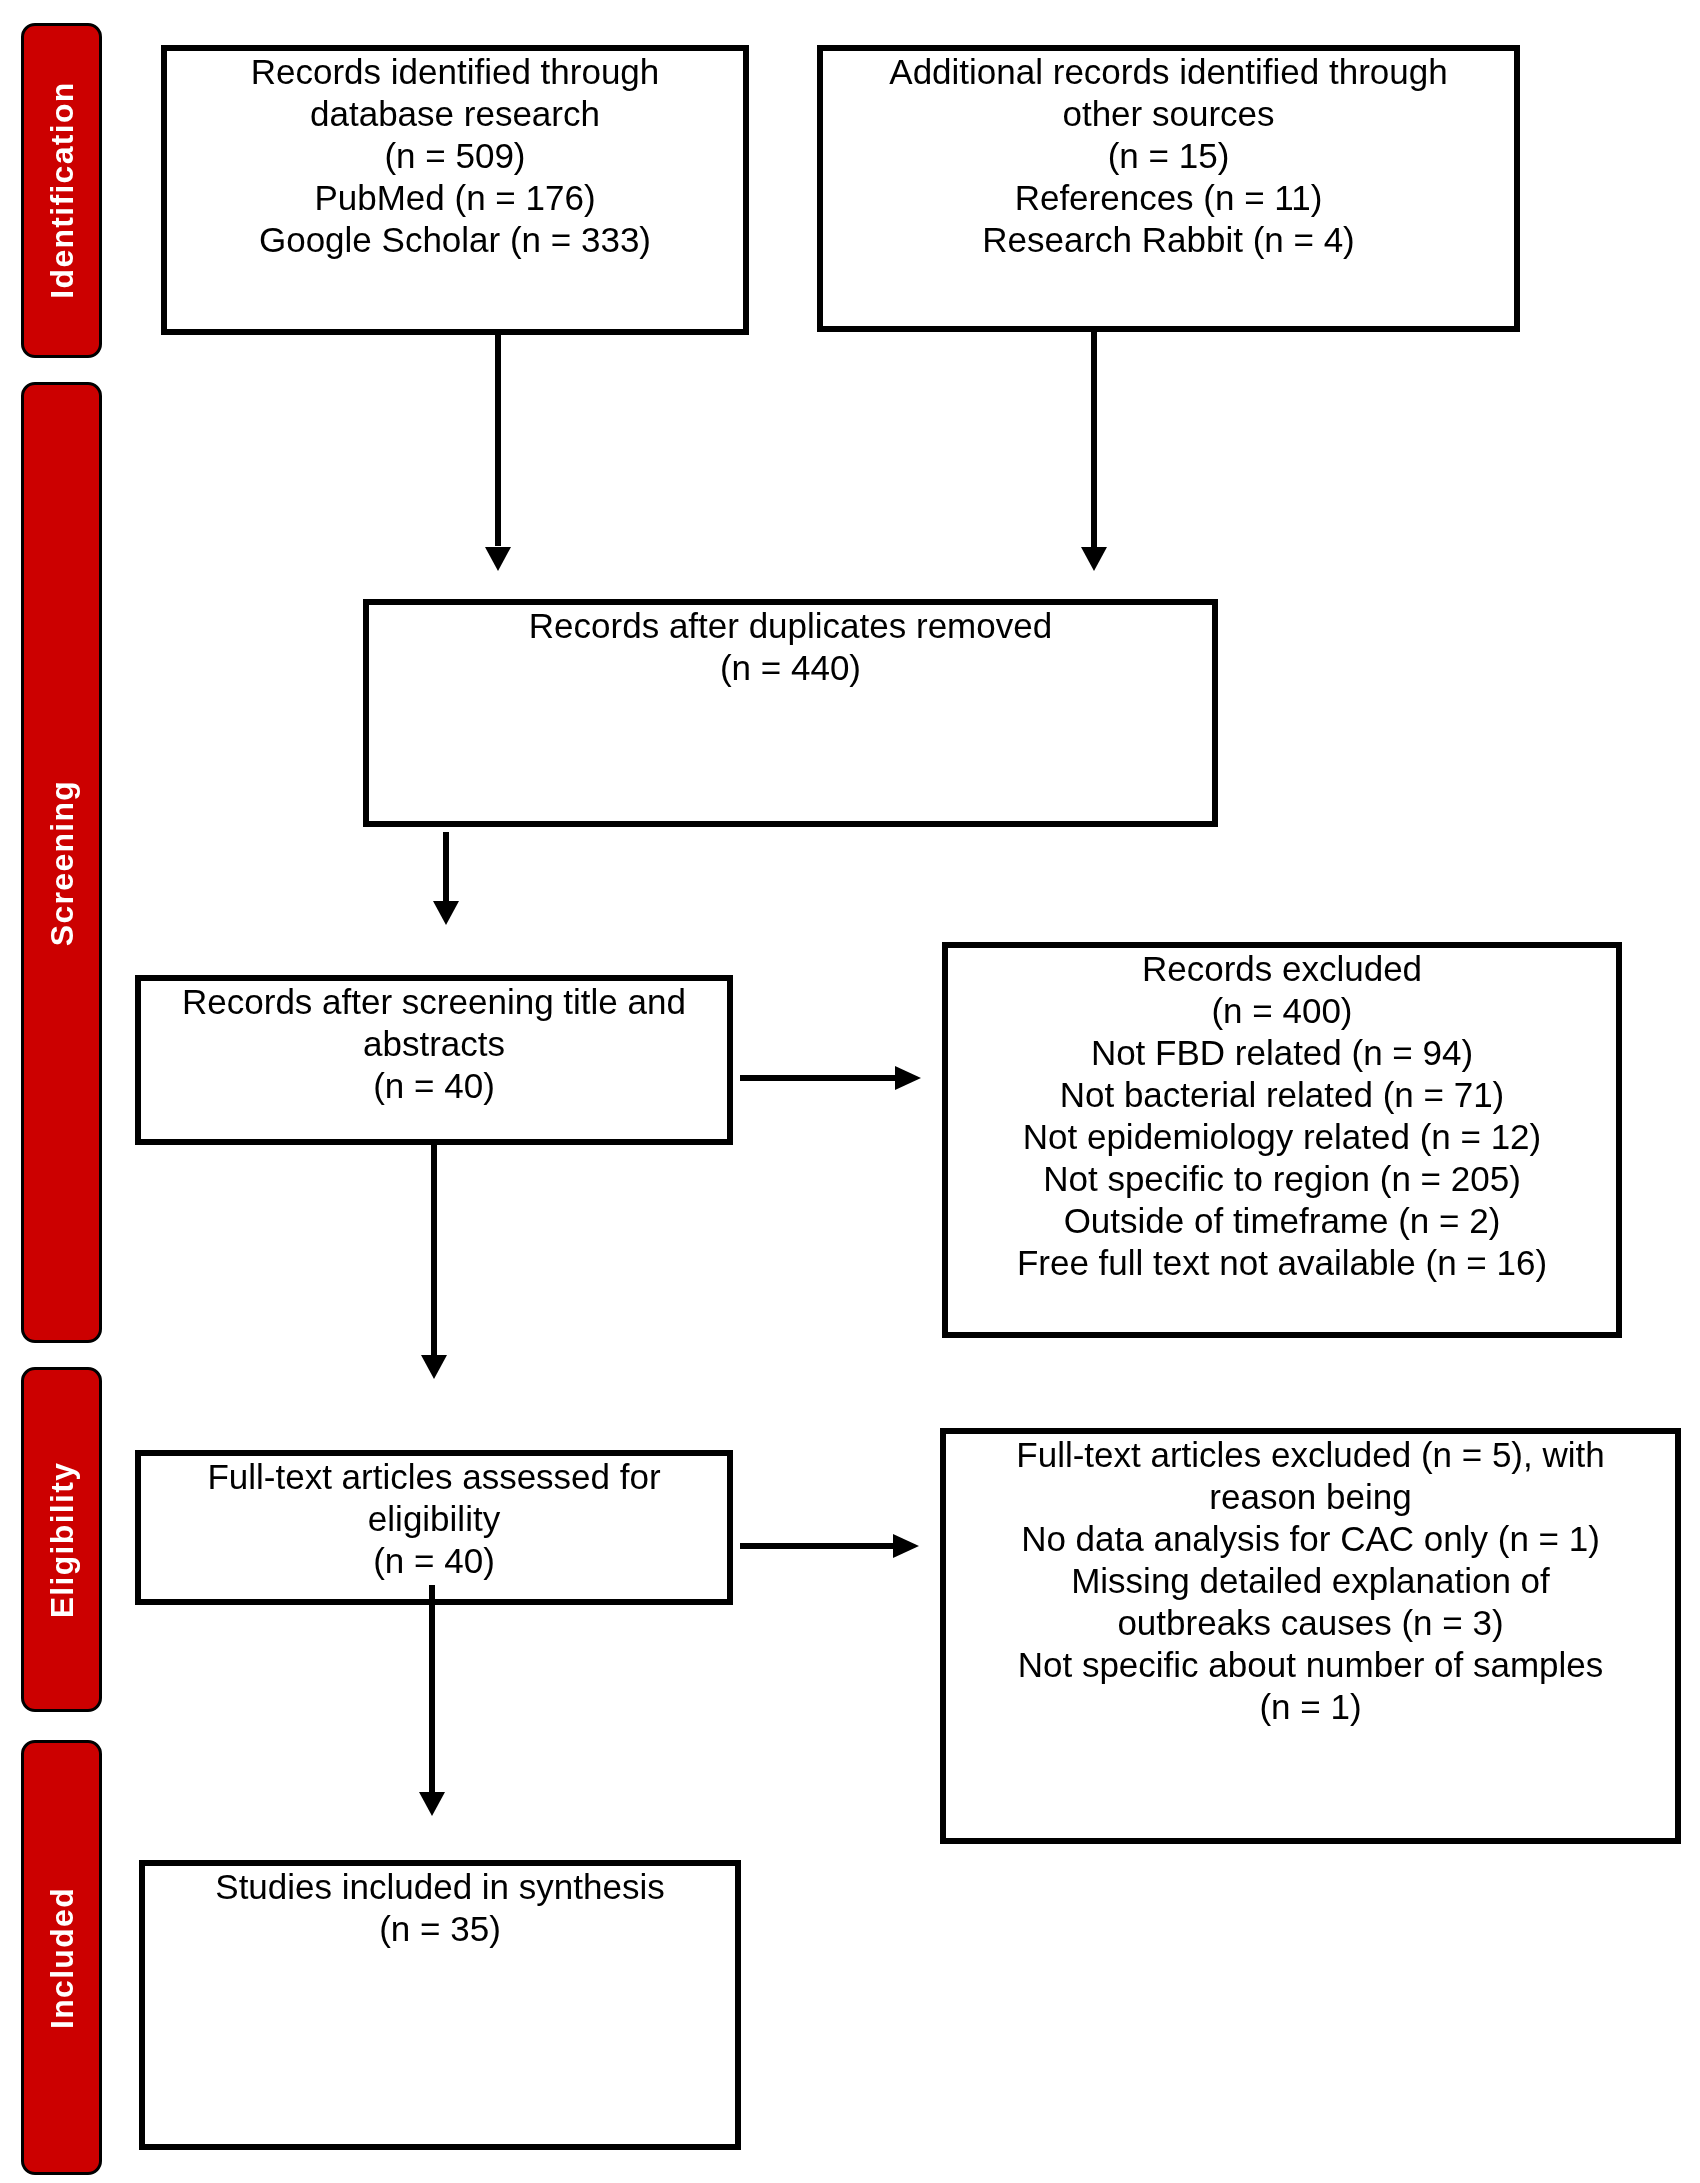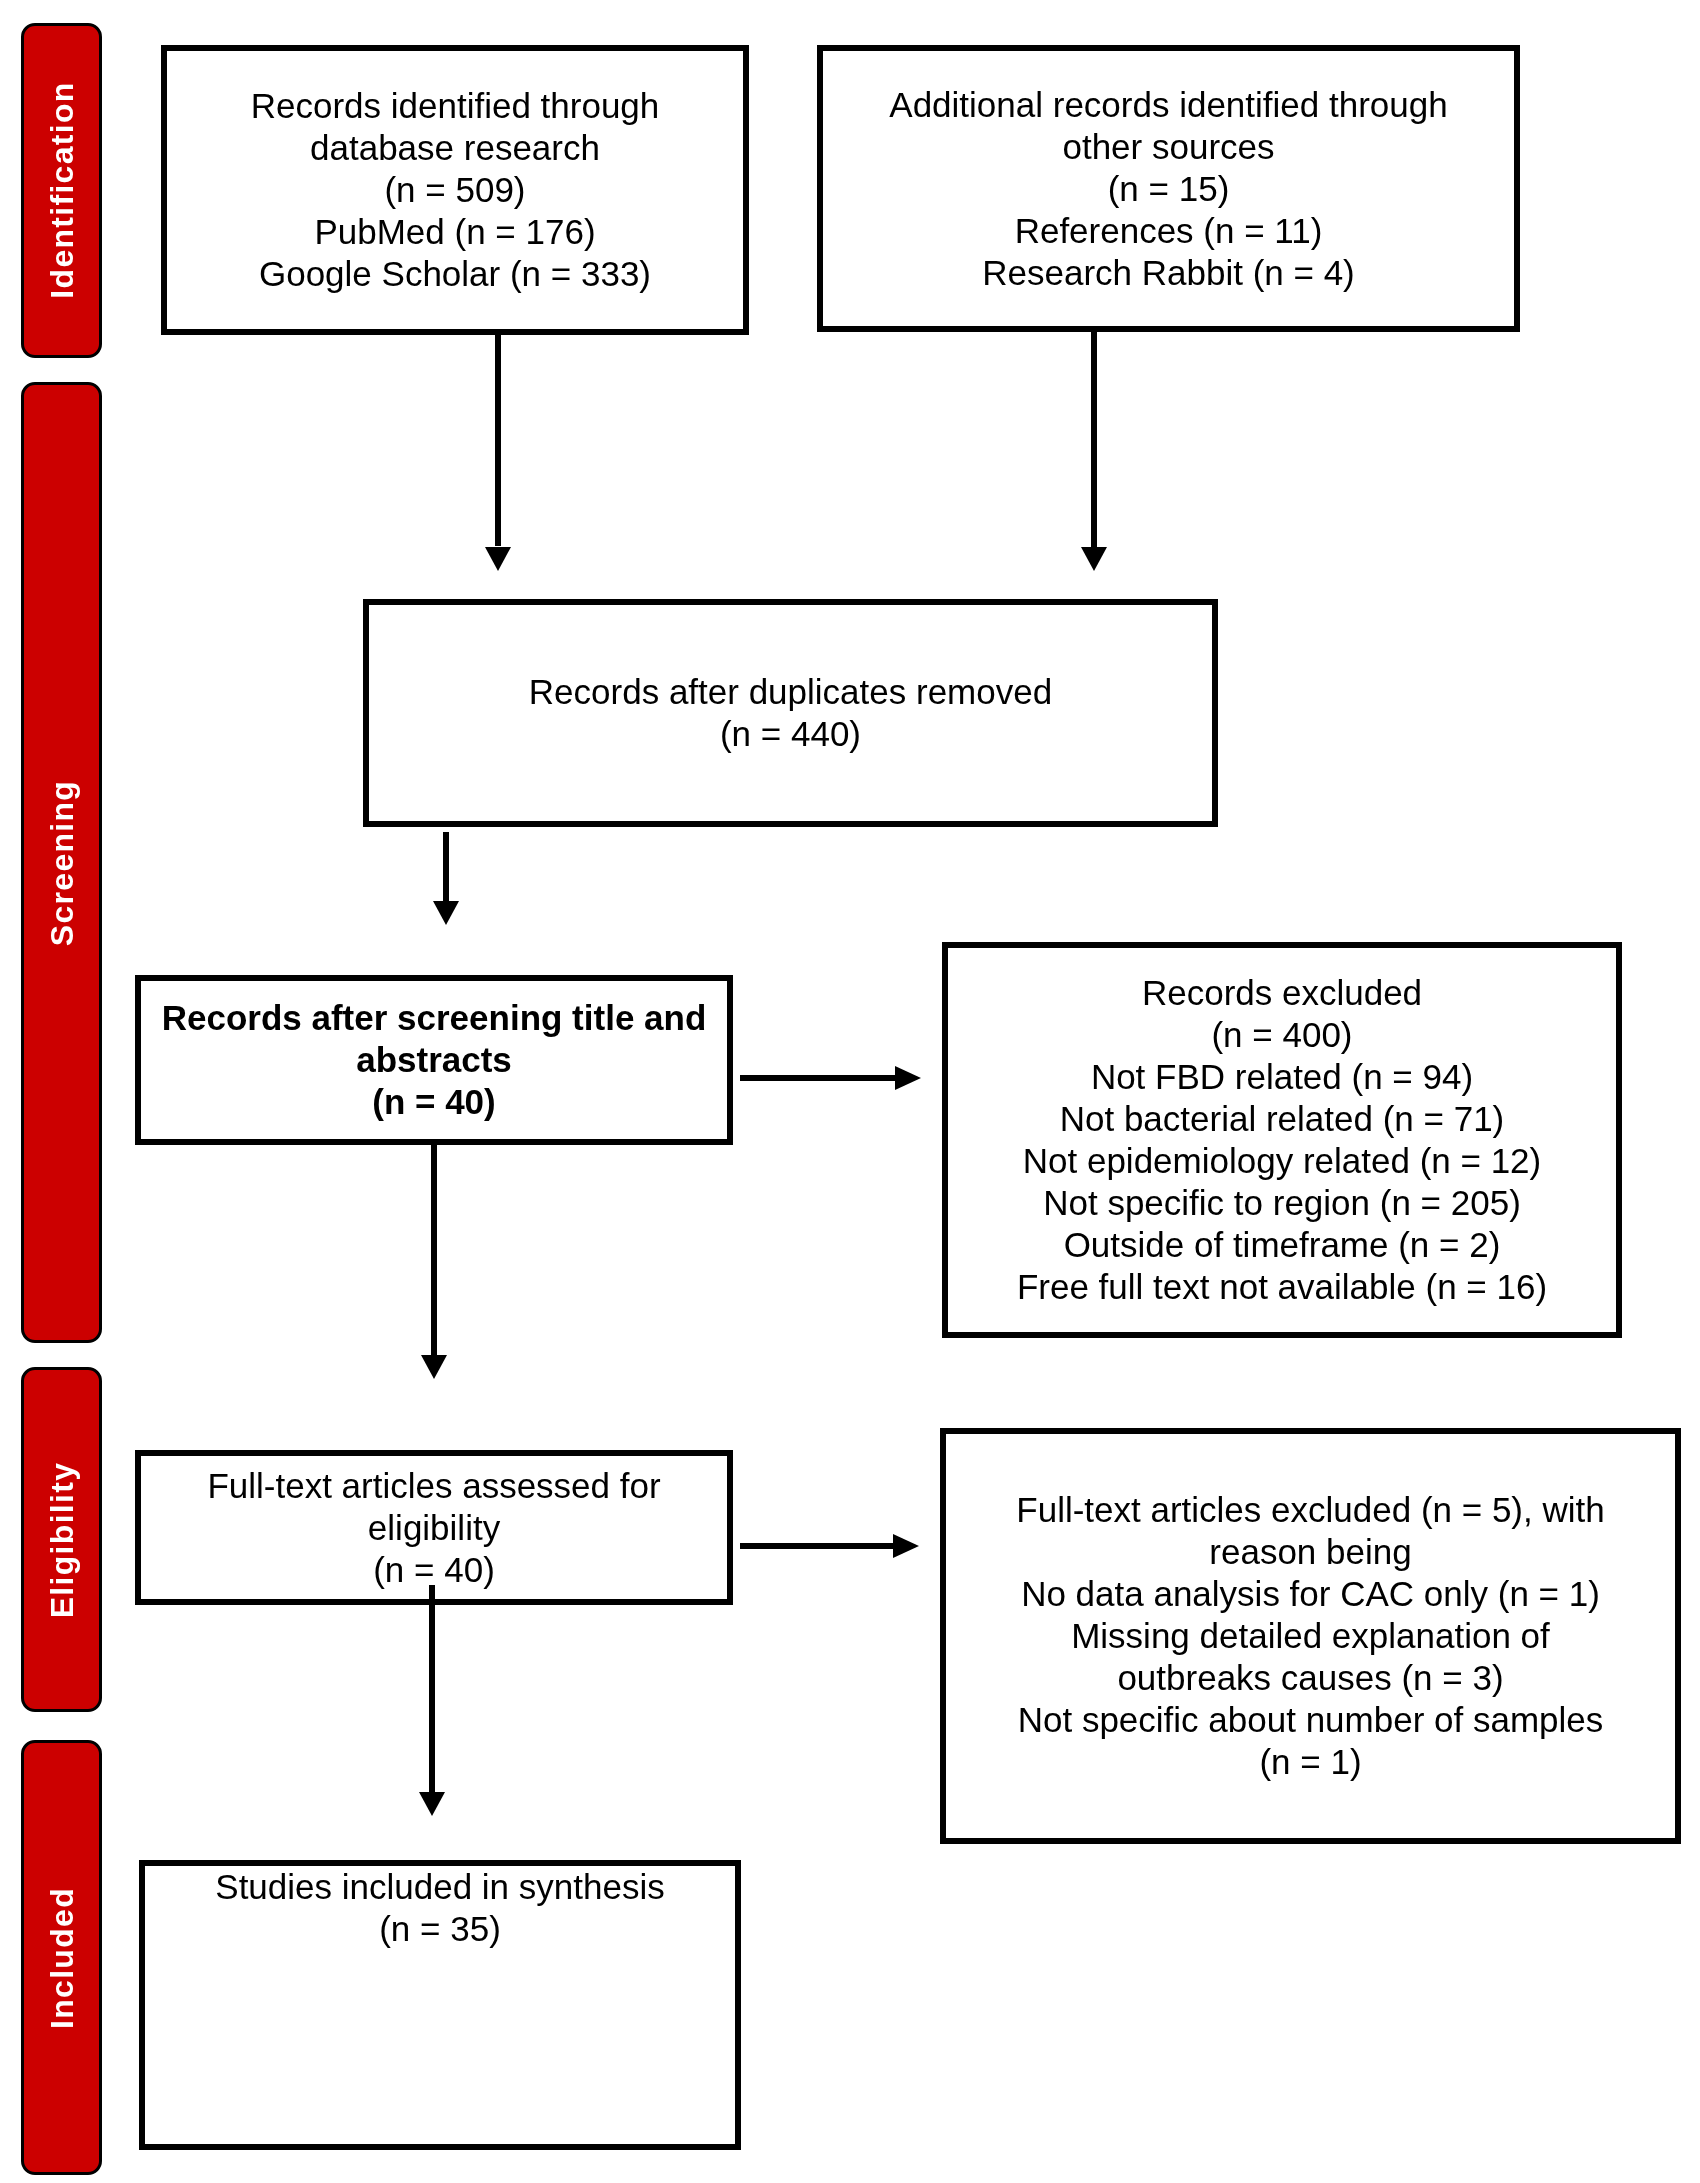--- a/index.html
+++ b/index.html
@@ -36,36 +36,36 @@
   #side-elig   { top: 1367px; height: 345px; }
   #side-incl   { top: 1740px; height: 435px; }
 
   
   .box {
     position: absolute;
     background: #ffffff;
     border: 6.4px solid #000000;
     box-sizing: border-box;
     display: flex;
-    align-items: center;
+    align-items: flex-start;
     justify-content: center;
   }
   .box .txt {
     white-space: pre-line;
     text-align: center;
     font-size: 35px;
     line-height: 42px;
   }
   .box.top-align { align-items: flex-start; }
   .box.top-align .txt { }
 
   #box-db     { left: 161px;  top: 45px;   width: 588px;  height: 290px; }
   #box-other  { left: 817px; top: 45px;   width: 703px; height: 287px; }
   #box-dup    { left: 363px;  top: 599px;  width: 855px; height: 228px; }
-  #box-screen { left: 135px;  top: 975px; width: 598px;  height: 170px; font-weight: bold; }
+  #box-screen { left: 135px;  top: 975px; width: 598px;  height: 170px; }
   #box-excl   { left: 942px; top: 942px; width: 680px; height: 396px; }
   #box-elig   { left: 135px;  top: 1430px; width: 598px;  height: 155px; margin-top: 20px; }
   #box-ftx    { left: 940px; top: 1428px; width: 741px; height: 416px; }
   #box-incl   { left: 139px;  top: 1860px; width: 602px;  height: 290px; }
 
   
   .vline { position: absolute; width: 6.4px; background: #000000; }
   .hline { position: absolute; height: 6.4px; background: #000000; }
   .head-down {
     position: absolute; width: 0; height: 0;

